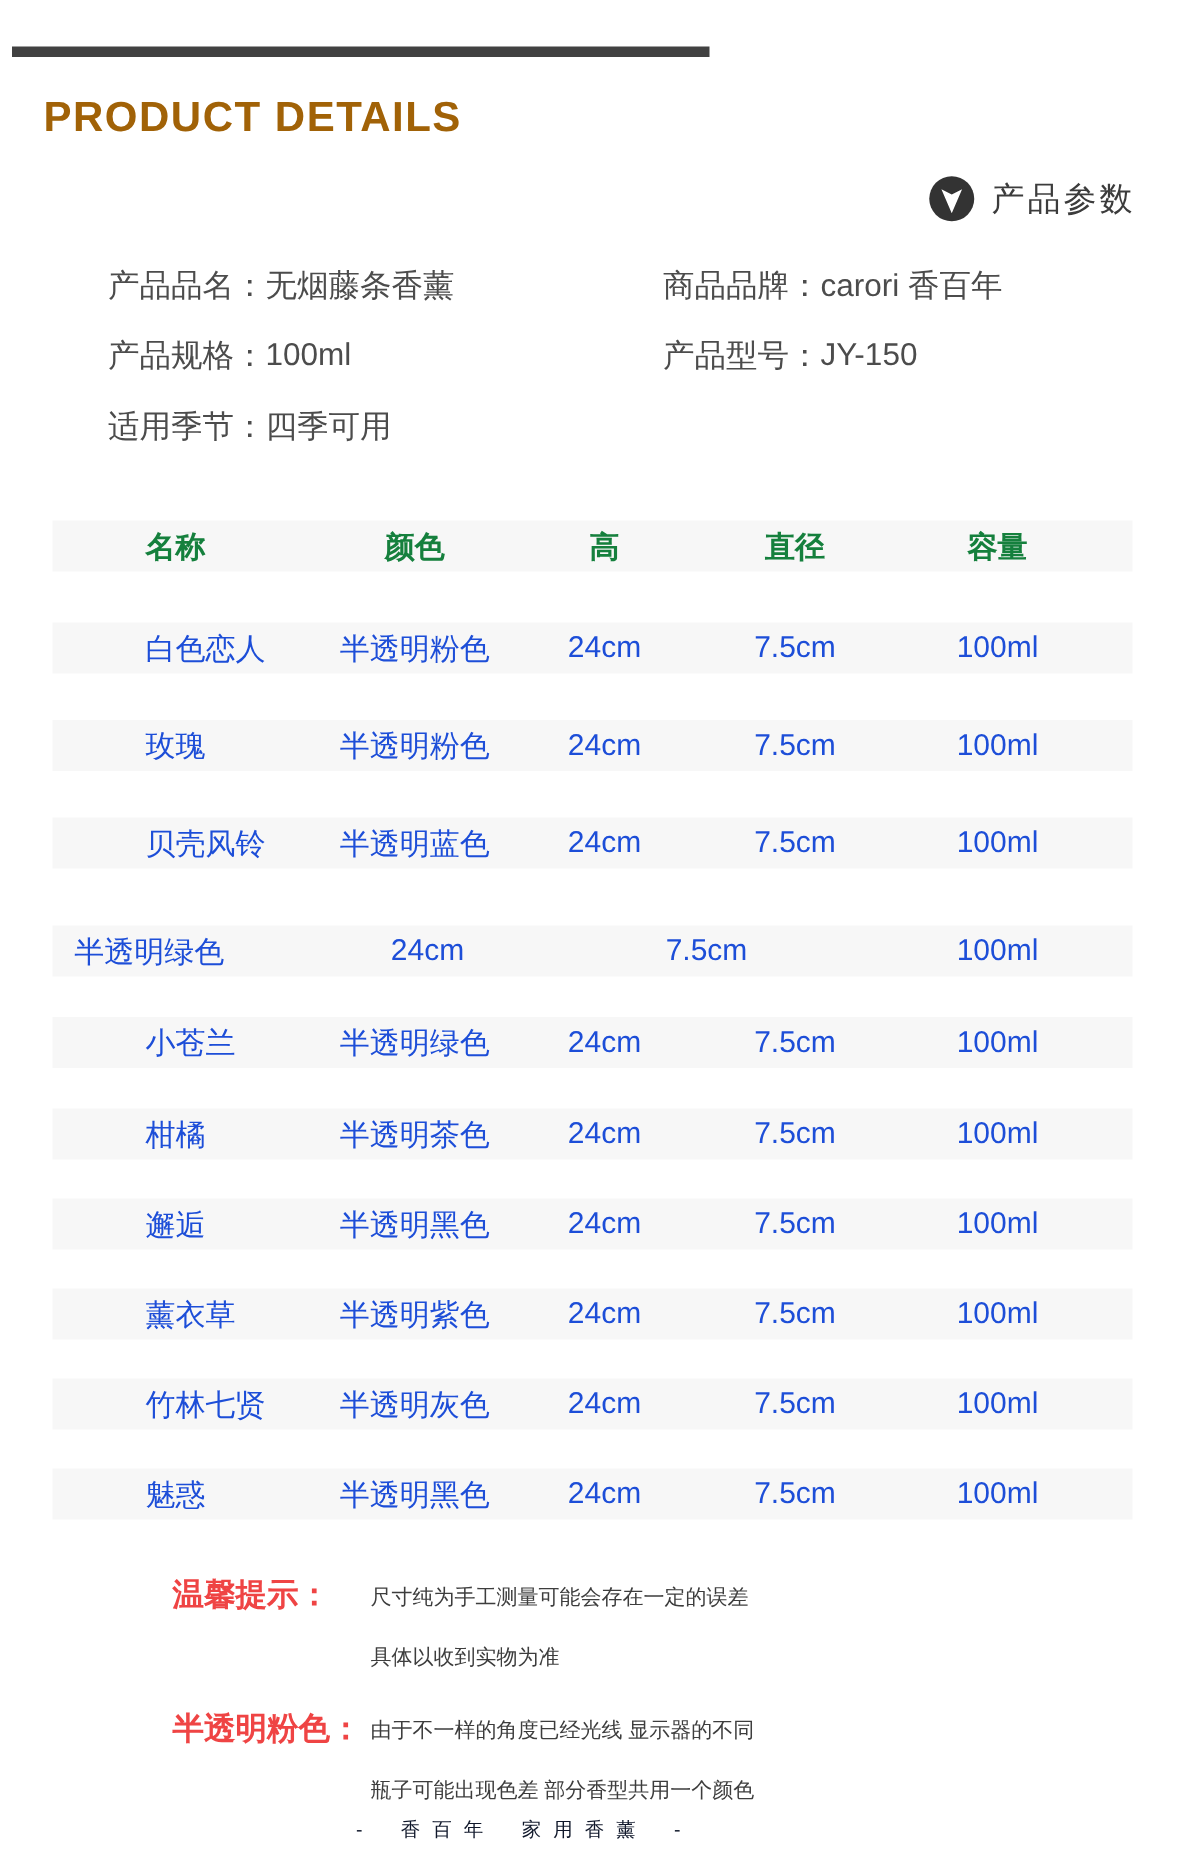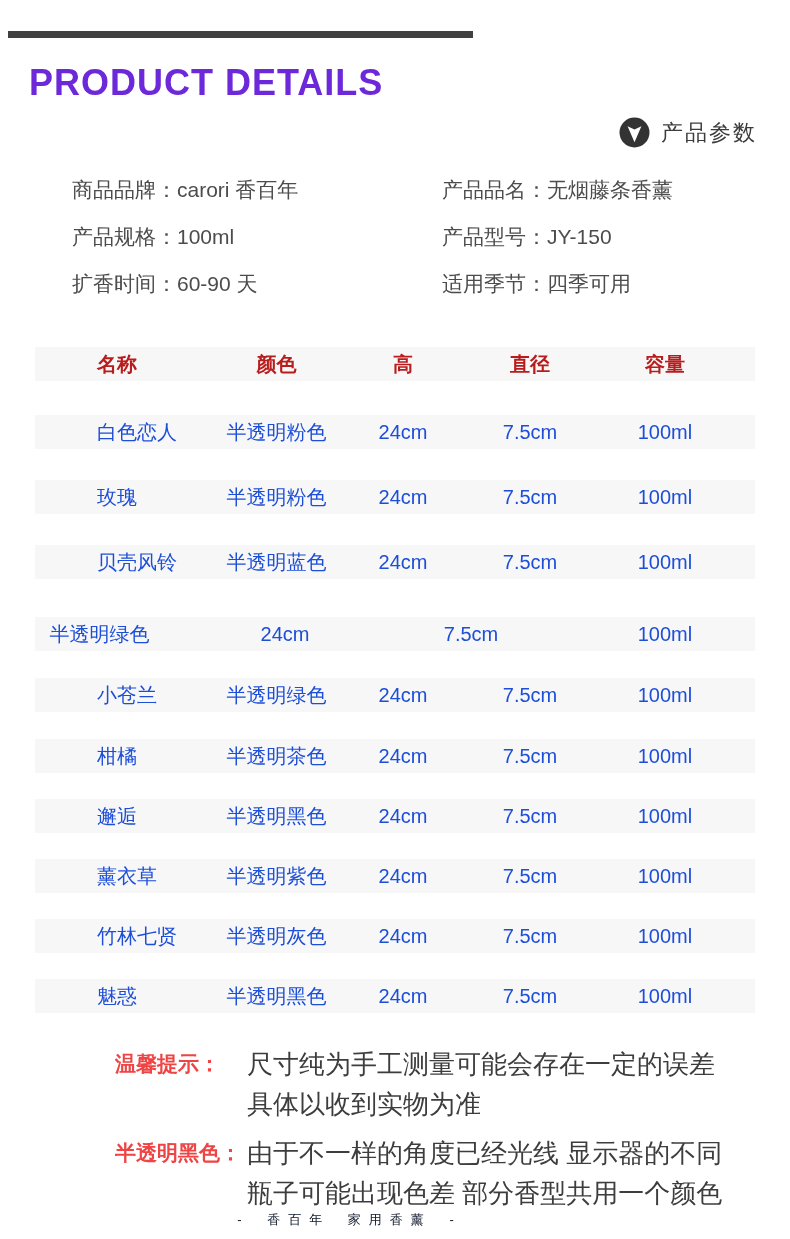--- a/index.html
+++ b/index.html
@@ -7,21 +7,21 @@
   body { font-family:"Liberation Sans","DejaVu Sans",sans-serif; }
   .page {
     position:relative; width:790px; height:1239px; background:#ffffff;
     overflow:hidden; margin:0 auto; color:#3a3a3a;
   }
 
   
   .top-rule { position:absolute; left:8px; top:31px; width:465px; height:7px; background:#414141; }
   .page-title {
     position:absolute; left:29px; top:62px;
-    font-size:36px; font-weight:700; letter-spacing:1px; color:#6d28d9;
+    font-size:28px; font-weight:700; letter-spacing:1px; color:#a16207;
   }
 
   
   .section-header {
     position:absolute; right:33px; top:101px;
     display:flex; align-items:center; gap:11px;margin-top:16px;
   }
   .section-header .icon-wrap { width:31px; height:31px; display:block; }
   .section-header .label { font-size:22px; color:#3c3c3c; letter-spacing:2px; }
 
@@ -31,41 +31,41 @@
     display:grid; grid-template-columns:370px 1fr; grid-auto-rows:47px;
     padding-left:72px;
   }
   .spec-item { display:flex; align-items:center; font-size:21px; color:#515151; }
   .spec-item .spec-label { color:#4c4c4c; }
   .spec-item .spec-value { color:#4c4c4c; }
 
   
   .ptable { position:absolute; left:35px; top:347px; width:720px; }
   .t-head, .t-row { display:flex; align-items:center; background:#f7f7f7; height:34px; }
-  .t-head { font-weight:700; color:#b91c1c; font-size:20px; margin-bottom:34px; }
+  .t-head { font-weight:700; color:#15803d; font-size:20px; margin-bottom:34px; }
   .t-row { font-size:20px; color:#1d4ed8; }
   .t-body .t-row + .t-row { margin-top:26px;justify-content:space-between; }
   .t-body .t-row:nth-child(2), .t-body .t-row:nth-child(3) { margin-top:31px; }
   .t-body .t-row:nth-child(4) { margin-top:38px; }
   .t-body .t-row:nth-child(5), .t-body .t-row:nth-child(6) { margin-top:27px; }
   .c-name     { width:177px; text-align:left; padding-left:62px; }
   .c-color    { width:129px; text-align:center; }
   .c-height   { width:124px; text-align:center; }
   .c-diameter { width:130px; text-align:center; }
   .c-capacity { width:160px; text-align:center; padding-right:20px; }
 
   
   .notes { position:absolute; left:115px; top:1044px; width:610px; }
   .note { display:flex; align-items:flex-start; }
   .note + .note { margin-top:9px; }
   .note .note-label {
     flex:none; width:132px; font-weight:700; font-size:21px;
     color:#ef4444; line-height:40px;
   }
-  .note .note-lines { font-size:26px; color:#3d3d3d; line-height:40px; }
+  .note .note-lines { font-size:14px; color:#3d3d3d; line-height:40px; }
 
   
   .brand-footer {
     position:absolute; left:0; top:1211px; width:699px; text-align:center;
     font-size:13px; color:#0f172a; letter-spacing:8px; word-spacing:6px;
   }
 </style>
 </head>
 <body>
 
@@ -80,38 +80,34 @@
       <svg width="31" height="31" viewBox="0 0 31 31" aria-hidden="true">
         <circle cx="15.5" cy="15.5" r="15" fill="#333333"></circle>
         <path d="M8.6 9.2 L15.5 12.6 L22.4 9.2 L15.5 25.2 Z" fill="#ffffff"></path>
       </svg>
     </span>
     <span class="label">产品参数</span>
   </div>
 
   <div class="specs">
     <div class="spec-item">
+      <span class="spec-label">产品品名：</span>
+      <span class="spec-value">无烟藤条香薰</span>
+    </div>
+    <div class="spec-item">
       <span class="spec-label">商品品牌：</span>
       <span class="spec-value">carori 香百年</span>
     </div>
     <div class="spec-item">
-      <span class="spec-label">产品品名：</span>
-      <span class="spec-value">无烟藤条香薰</span>
-    </div>
-    <div class="spec-item">
       <span class="spec-label">产品规格：</span>
       <span class="spec-value">100ml</span>
     </div>
     <div class="spec-item">
       <span class="spec-label">产品型号：</span>
       <span class="spec-value">JY-150</span>
-    </div>
-    <div class="spec-item">
-      <span class="spec-label">扩香时间：</span>
-      <span class="spec-value">60-90 天</span>
     </div>
     <div class="spec-item">
       <span class="spec-label">适用季节：</span>
       <span class="spec-value">四季可用</span>
     </div>
   </div>
 
   <div class="ptable">
     <div class="t-head">
       <div class="c-name">名称</div>
@@ -204,21 +200,21 @@
 
   <div class="notes">
     <div class="note">
       <div class="note-label">温馨提示：</div>
       <div class="note-lines">
         <div>尺寸纯为手工测量可能会存在一定的误差</div>
         <div>具体以收到实物为准</div>
       </div>
     </div>
     <div class="note">
-      <div class="note-label">半透明黑色：</div>
+      <div class="note-label">半透明粉色：</div>
       <div class="note-lines">
         <div>由于不一样的角度已经光线 显示器的不同</div>
         <div>瓶子可能出现色差 部分香型共用一个颜色</div>
       </div>
     </div>
   </div>
 
   <div class="brand-footer">- 香百年  家用香薰 -</div>
 
 </div>

